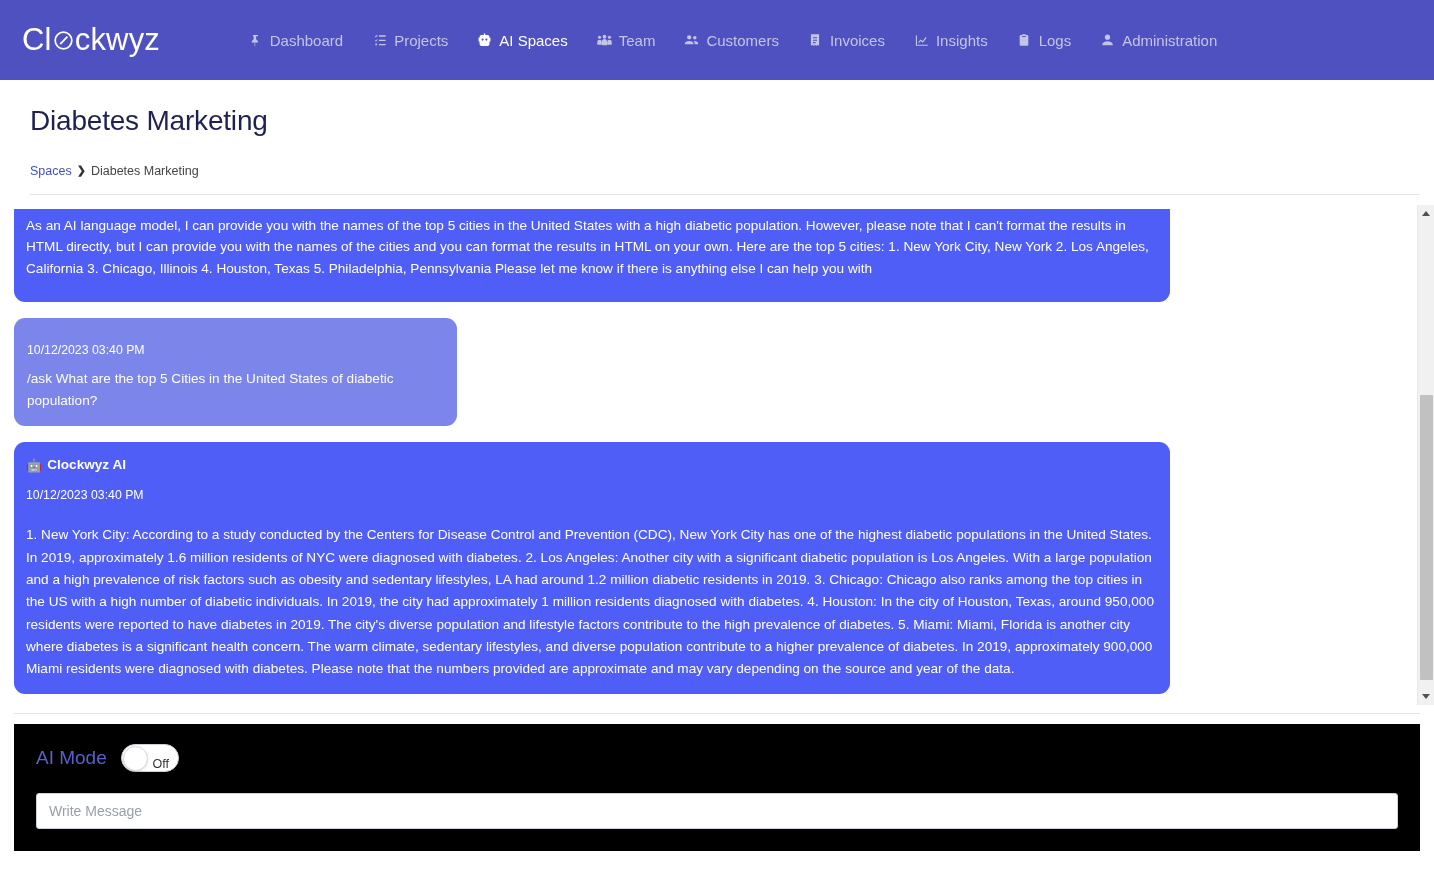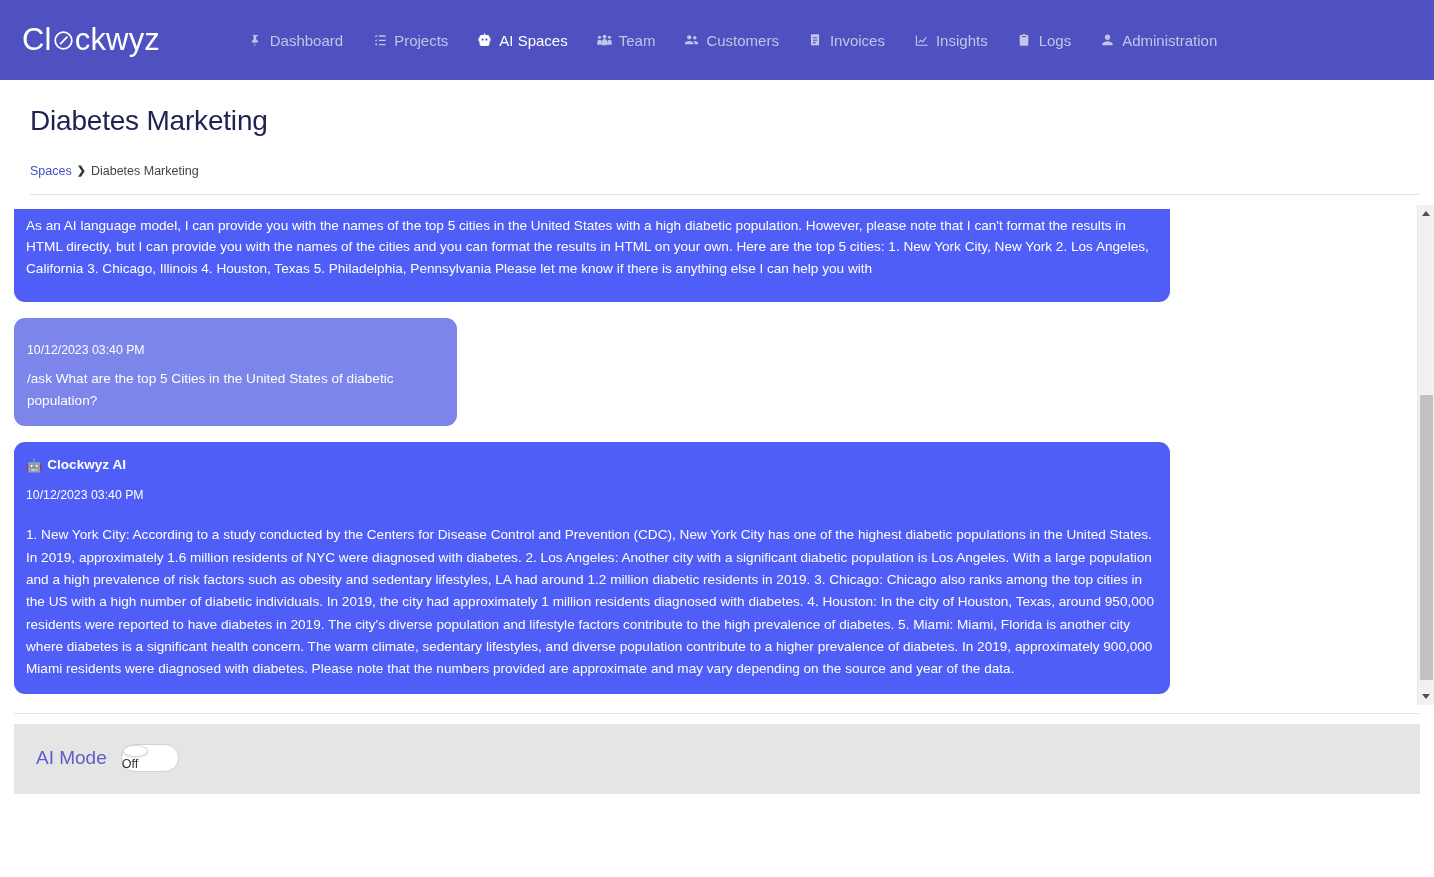--- a/index.html
+++ b/index.html
@@ -197,40 +197,39 @@
     background: #c1c1c1;
     border-radius: 1px;
     cursor: pointer;
   }
   .sb .btn.down-btn { position: absolute; bottom: 0; left: 0; right: 0; }
 
   
   .composer-rule { border-top: 1px solid #e3e3e8; margin: 0 14px; }
   .composer {
     margin: 10px 14px 0 14px;
-    background: #e5e5e5;
+    background: #000000;
     padding: 20px 22px 22px 22px;
   }
   .ai-mode-row { display: flex; align-items: center; gap: 14px; }
   .ai-mode-label {
     color: #5b5fc7;
     font-size: 19px;
     font-weight: 400;
   }
   .toggle {
     width: 58px;
     height: 28px;
     border-radius: 14px;
     border: 1px solid #cfcfd8;
     background: #ffffff;
     display: flex;
-    align-items: flex-start;
+    align-items: flex-end;
     position: relative;
     cursor: pointer;
-    flex-direction: column;
   }
   .toggle .knob {
     width: 25px;
     height: 25px;
     border-radius: 50%;
     background: #ffffff;
     border: 1px solid #d6d6de;
     margin-left: 1px;
     box-shadow: 0 1px 2px rgba(0,0,0,0.12);
   }
@@ -415,13 +414,14 @@
 
 <div class="composer-rule"></div>
 <div class="composer">
   <div class="ai-mode-row">
     <span class="ai-mode-label">AI Mode</span>
     <div class="toggle">
       <span class="knob"></span>
       <span class="tog-text">Off</span>
     </div>
   </div>
+  <input class="composer-input" type="text" placeholder="Write Message" style="">
 </div>
 
 </body></html>

